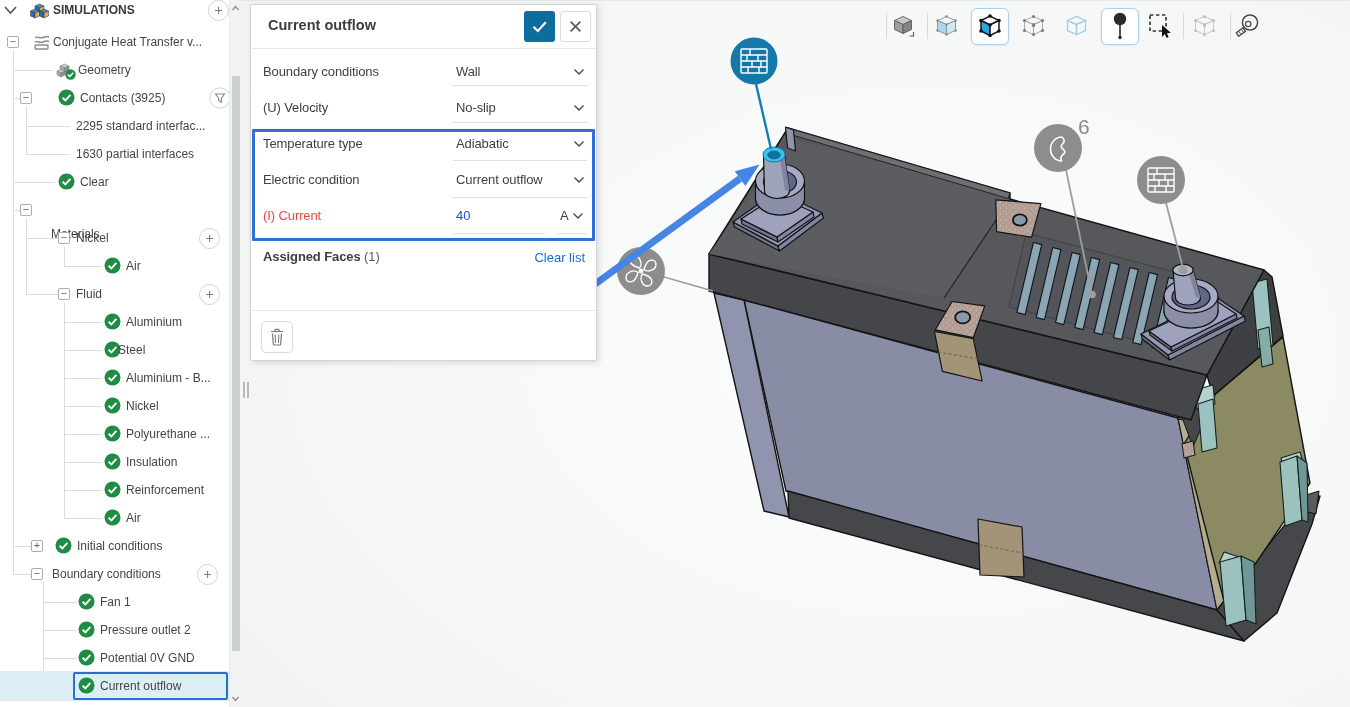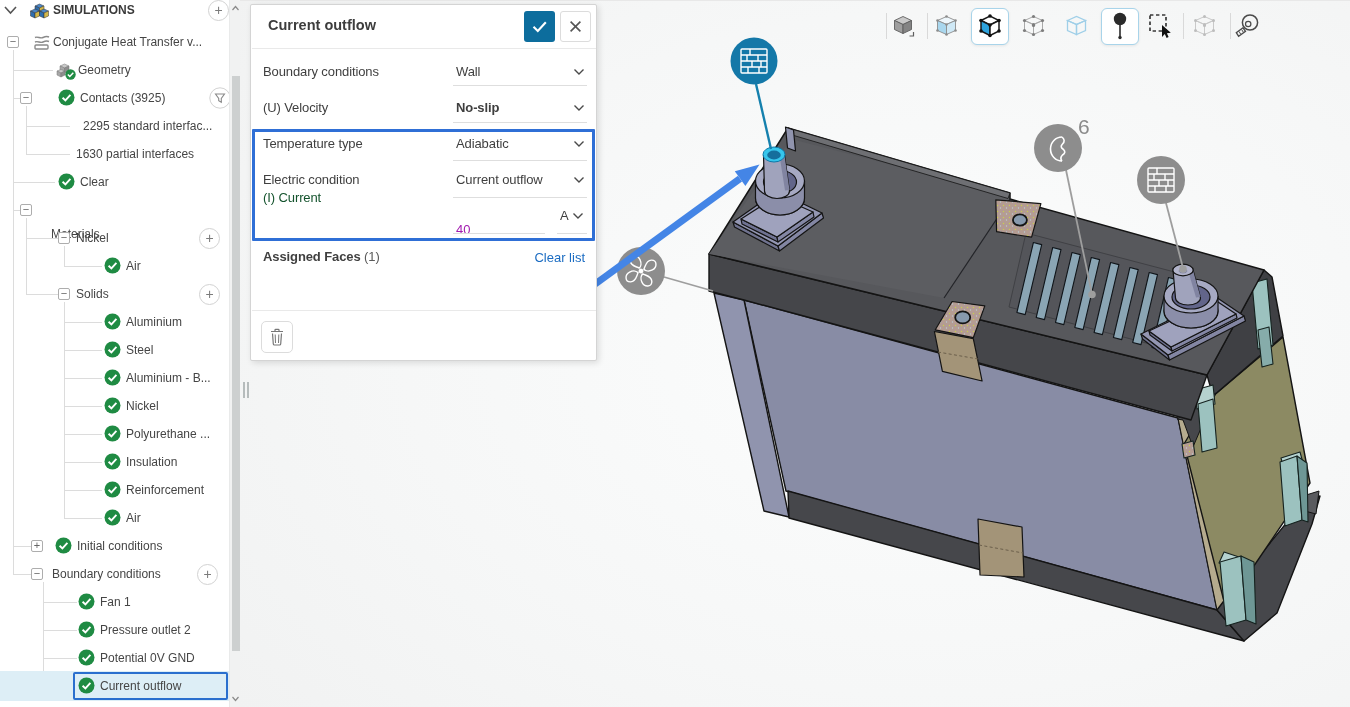--- a/index.html
+++ b/index.html
@@ -308,41 +308,41 @@
     </div>
     <div class="abs" style="left:1px;top:43px;width:344px;height:1px;background:#e9e9e9;"></div>
 
     <div class="abs" style="left:12px;top:59px;font-size:13px;letter-spacing:-0.1px;color:#3f3f3f;">Boundary conditions</div>
     <div class="abs" style="left:205px;top:59px;font-size:13px;letter-spacing:-0.1px;color:#3f3f3f;">Wall</div>
     <svg class="abs" style="left:322px;top:63px;" width="12" height="8" viewBox="0 0 12 8">
         <path d="M1.5 1.5 L6 6 L10.5 1.5" stroke="#4a4a4a" stroke-width="1.4" fill="none"></path>
       </svg>
     <div class="abs" style="left:202px;top:80px;width:134px;height:1px;background:#dedede;"></div>
     <div class="abs" style="left:12px;top:95px;font-size:13px;letter-spacing:-0.1px;color:#3f3f3f;">(U) Velocity</div>
-    <div class="abs" style="left:205px;top:95px;font-size:13px;letter-spacing:-0.1px;color:#3f3f3f;font-weight:bold;">No-slip</div>
+    <div class="abs" style="left:205px;top:95px;font-size:13px;letter-spacing:-0.1px;color:#3f3f3f;">No-slip</div>
     <svg class="abs" style="left:322px;top:99px;" width="12" height="8" viewBox="0 0 12 8">
         <path d="M1.5 1.5 L6 6 L10.5 1.5" stroke="#4a4a4a" stroke-width="1.4" fill="none"></path>
       </svg>
     <div class="abs" style="left:202px;top:117px;width:134px;height:1px;background:#dedede;"></div>
 
     <div class="abs" style="left:1px;top:124px;width:343px;height:112px;border:3px solid #2f6fd6;border-radius:1px;"></div>
     <div class="abs" style="left:12px;top:131px;font-size:13px;letter-spacing:-0.1px;color:#3f3f3f;">Temperature type</div>
     <div class="abs" style="left:205px;top:131px;font-size:13px;letter-spacing:-0.1px;color:#3f3f3f;">Adiabatic</div>
     <svg class="abs" style="left:322px;top:135px;" width="12" height="8" viewBox="0 0 12 8">
         <path d="M1.5 1.5 L6 6 L10.5 1.5" stroke="#4a4a4a" stroke-width="1.4" fill="none"></path>
       </svg>
     <div class="abs" style="left:202px;top:155px;width:134px;height:1px;background:#dedede;"></div>
     <div class="abs" style="left:12px;top:167px;font-size:13px;letter-spacing:-0.1px;color:#3f3f3f;">Electric condition</div>
     <div class="abs" style="left:205px;top:167px;font-size:13px;letter-spacing:-0.1px;color:#3f3f3f;">Current outflow</div>
     <svg class="abs" style="left:322px;top:171px;" width="12" height="8" viewBox="0 0 12 8">
         <path d="M1.5 1.5 L6 6 L10.5 1.5" stroke="#4a4a4a" stroke-width="1.4" fill="none"></path>
       </svg>
     <div class="abs" style="left:202px;top:192px;width:134px;height:1px;background:#dedede;"></div>
-    <div class="abs" style="left:12px;top:185px;font-size:13px;letter-spacing:-0.1px;color:#14532d;">(I) Current</div>
-    <div class="abs" style="left:205px;top:217px;font-size:13px;letter-spacing:-0.1px;color:#a21caf;">40</div>
+    <div class="abs" style="left:12px;top:203px;font-size:13px;letter-spacing:-0.1px;color:#ef4444;">(I) Current</div>
+    <div class="abs" style="left:205px;top:203px;font-size:13px;letter-spacing:-0.1px;color:#1d4ed8;">40</div>
     <div class="abs" style="left:309px;top:203px;font-size:13px;letter-spacing:-0.1px;color:#3f3f3f;">A</div>
     <svg class="abs" style="left:321px;top:207px;" width="12" height="8" viewBox="0 0 12 8">
         <path d="M1.5 1.5 L6 6 L10.5 1.5" stroke="#4a4a4a" stroke-width="1.4" fill="none"></path>
       </svg>
     <div class="abs" style="left:202px;top:228px;width:92px;height:1px;background:#dedede;"></div>
     <div class="abs" style="left:306px;top:228px;width:30px;height:1px;background:#dedede;"></div>
 
     <div class="abs" style="left:12px;top:244px;font-size:13px;letter-spacing:-0.1px;color:#3f3f3f;"><b>Assigned Faces</b> <span style="color:#5a5a5a;">(1)</span></div>
     <div class="abs" style="right:11px;top:245px;font-size:13px;color:#1b6cc2;">Clear list</div>
     <div class="abs" style="left:1px;top:305px;width:344px;height:1px;background:#e9e9e9;"></div>
@@ -435,21 +435,21 @@
     <svg class="check" style="left:58px;top:89px;" viewBox="0 0 17 17">
         <circle cx="8.5" cy="8.5" r="8" fill="#1f8b43"></circle>
         <path d="M4.6 8.7 L7.4 11.4 L12.4 5.9" stroke="#fff" stroke-width="1.9" fill="none"></path>
       </svg>
     <div class="tlabel" style="left:80px;top:91px;">Contacts (3925)</div>
     <svg class="abs" style="left:209px;top:87px;" width="22" height="22" viewBox="0 0 22 22">
         <circle cx="11" cy="11" r="10.2" fill="#fff" stroke="#d2d2d2"></circle>
         <path d="M6.5 7 L15.5 7 L12.3 11.5 L12.3 15.2 L9.7 13.6 L9.7 11.5 Z" fill="none" stroke="#8a8a8a" stroke-width="1.1"></path>
       </svg>
 
-    <div class="tlabel" style="left:76px;top:119px;margin-left:7px;">2295 standard interfac...</div>
+    <div class="tlabel" style="left:76px;top:119px;">2295 standard interfac...</div>
     <div class="tlabel" style="left:76px;top:147px;">1630 partial interfaces</div>
 
     <svg class="check" style="left:58px;top:173px;" viewBox="0 0 17 17">
         <circle cx="8.5" cy="8.5" r="8" fill="#1f8b43"></circle>
         <path d="M4.6 8.7 L7.4 11.4 L12.4 5.9" stroke="#fff" stroke-width="1.9" fill="none"></path>
       </svg>
     <div class="tlabel" style="left:80px;top:175px;">Clear</div>
 
     <div class="expander" style="left:20px;top:204px;">−</div>
     <div class="tlabel" style="left:51px;top:203px;margin-top:24px;">Materials</div>
@@ -458,33 +458,33 @@
     <div class="tlabel" style="left:76px;top:231px;">Nickel</div>
     <div class="pluscirc" style="left:199px;top:228px;">+</div>
 
     <svg class="check" style="left:104px;top:257px;" viewBox="0 0 17 17">
         <circle cx="8.5" cy="8.5" r="8" fill="#1f8b43"></circle>
         <path d="M4.6 8.7 L7.4 11.4 L12.4 5.9" stroke="#fff" stroke-width="1.9" fill="none"></path>
       </svg>
     <div class="tlabel" style="left:126px;top:259px;">Air</div>
 
     <div class="expander" style="left:58px;top:288px;">−</div>
-    <div class="tlabel" style="left:76px;top:287px;">Solids</div>
+    <div class="tlabel" style="left:76px;top:287px;">Fluid</div>
     <div class="pluscirc" style="left:199px;top:284px;">+</div>
 
     <svg class="check" style="left:104px;top:313px;" viewBox="0 0 17 17">
         <circle cx="8.5" cy="8.5" r="8" fill="#1f8b43"></circle>
         <path d="M4.6 8.7 L7.4 11.4 L12.4 5.9" stroke="#fff" stroke-width="1.9" fill="none"></path>
       </svg>
     <div class="tlabel" style="left:126px;top:315px;">Aluminium</div>
     <svg class="check" style="left:104px;top:341px;" viewBox="0 0 17 17">
         <circle cx="8.5" cy="8.5" r="8" fill="#1f8b43"></circle>
         <path d="M4.6 8.7 L7.4 11.4 L12.4 5.9" stroke="#fff" stroke-width="1.9" fill="none"></path>
       </svg>
-    <div class="tlabel" style="left:126px;top:343px;">Steel</div>
+    <div class="tlabel" style="left:118px;top:343px;">Steel</div>
     <svg class="check" style="left:104px;top:369px;" viewBox="0 0 17 17">
         <circle cx="8.5" cy="8.5" r="8" fill="#1f8b43"></circle>
         <path d="M4.6 8.7 L7.4 11.4 L12.4 5.9" stroke="#fff" stroke-width="1.9" fill="none"></path>
       </svg>
     <div class="tlabel" style="left:126px;top:371px;">Aluminium - B...</div>
     <svg class="check" style="left:104px;top:397px;" viewBox="0 0 17 17">
         <circle cx="8.5" cy="8.5" r="8" fill="#1f8b43"></circle>
         <path d="M4.6 8.7 L7.4 11.4 L12.4 5.9" stroke="#fff" stroke-width="1.9" fill="none"></path>
       </svg>
     <div class="tlabel" style="left:126px;top:399px;">Nickel</div>

